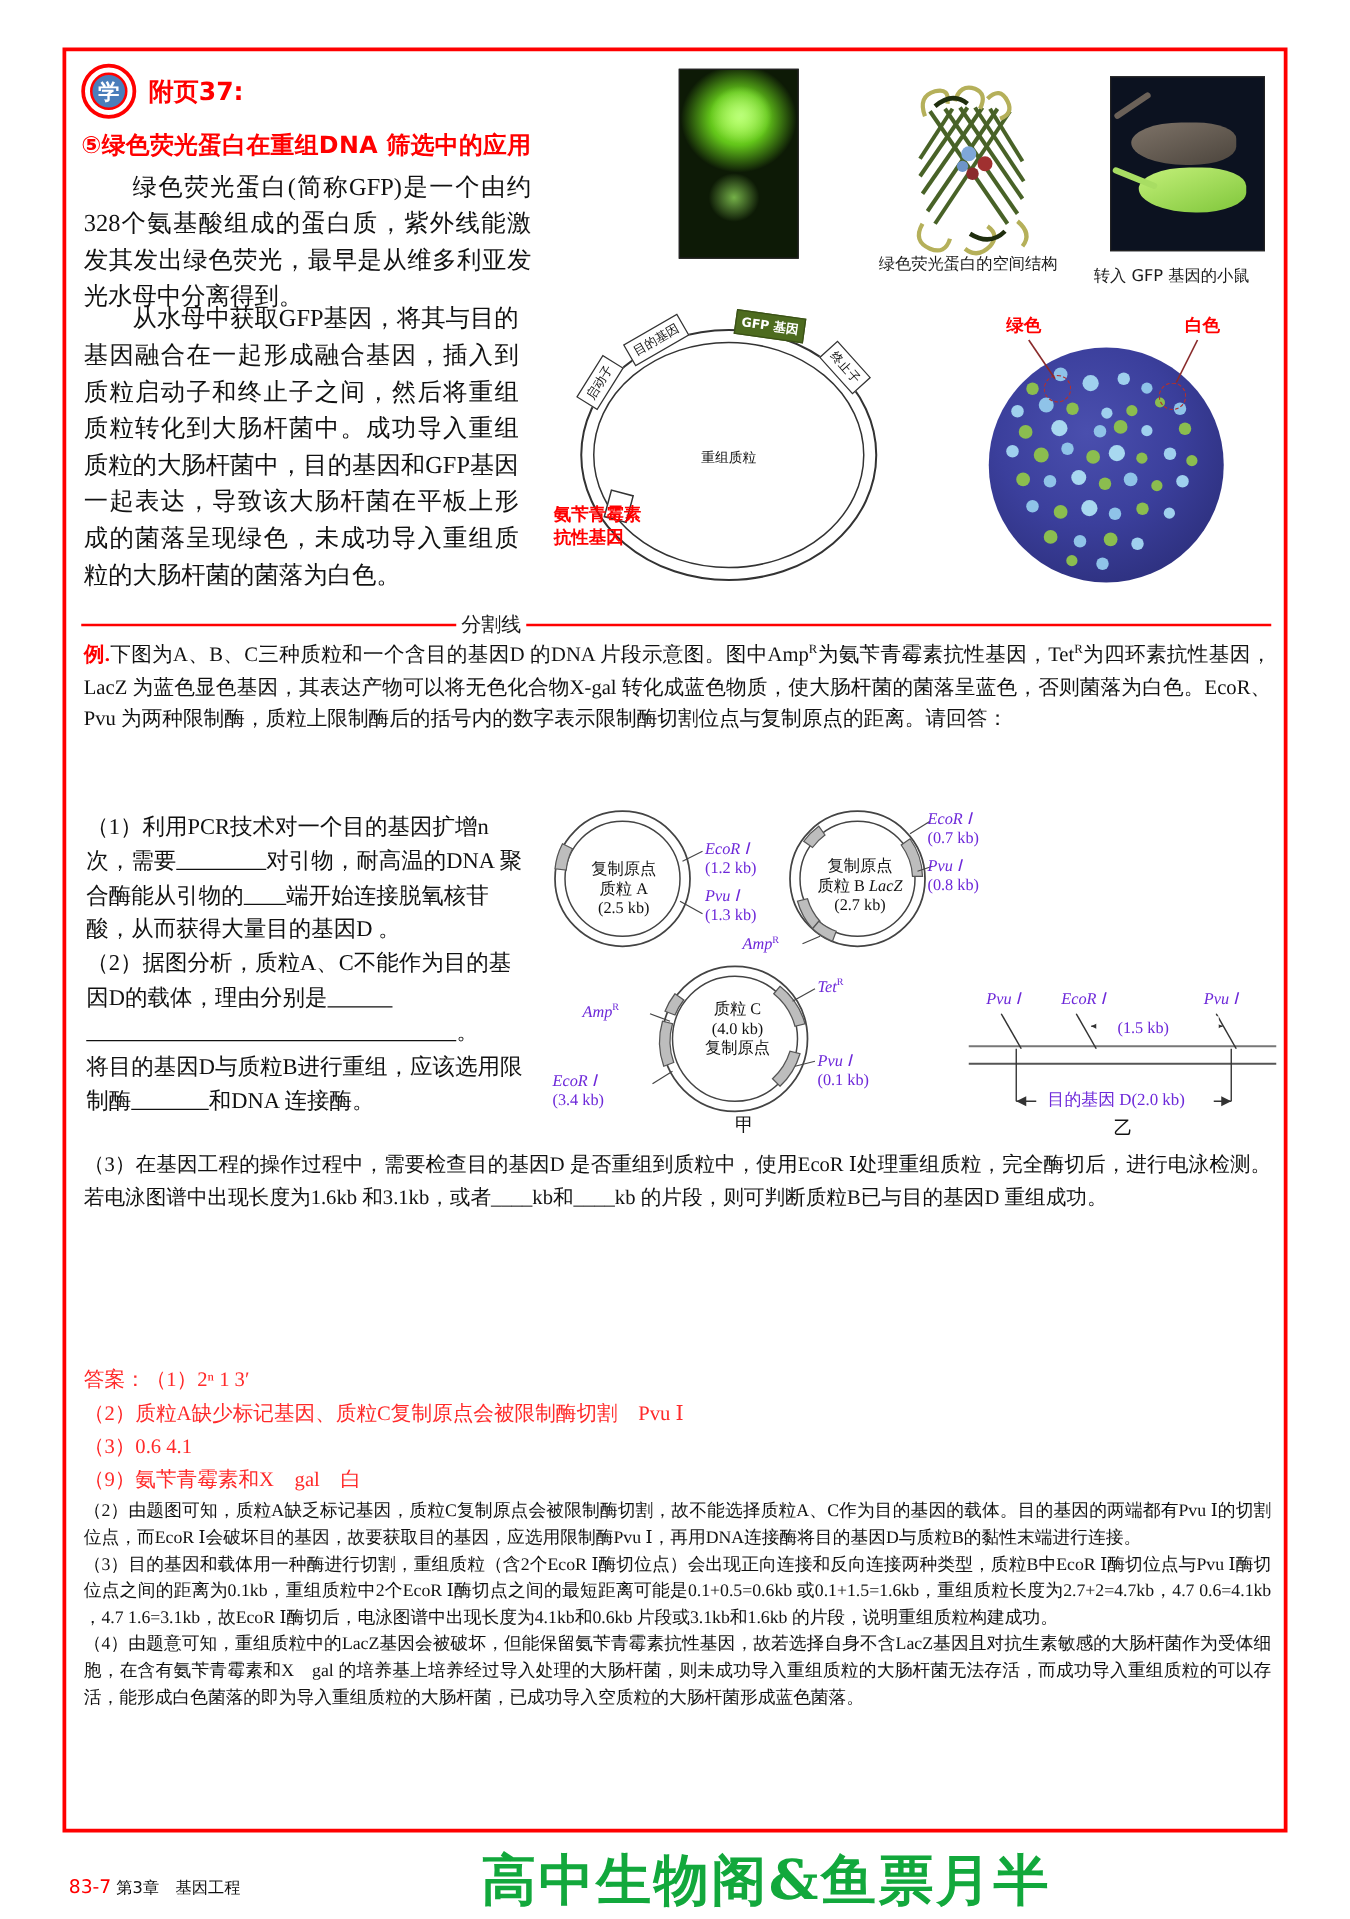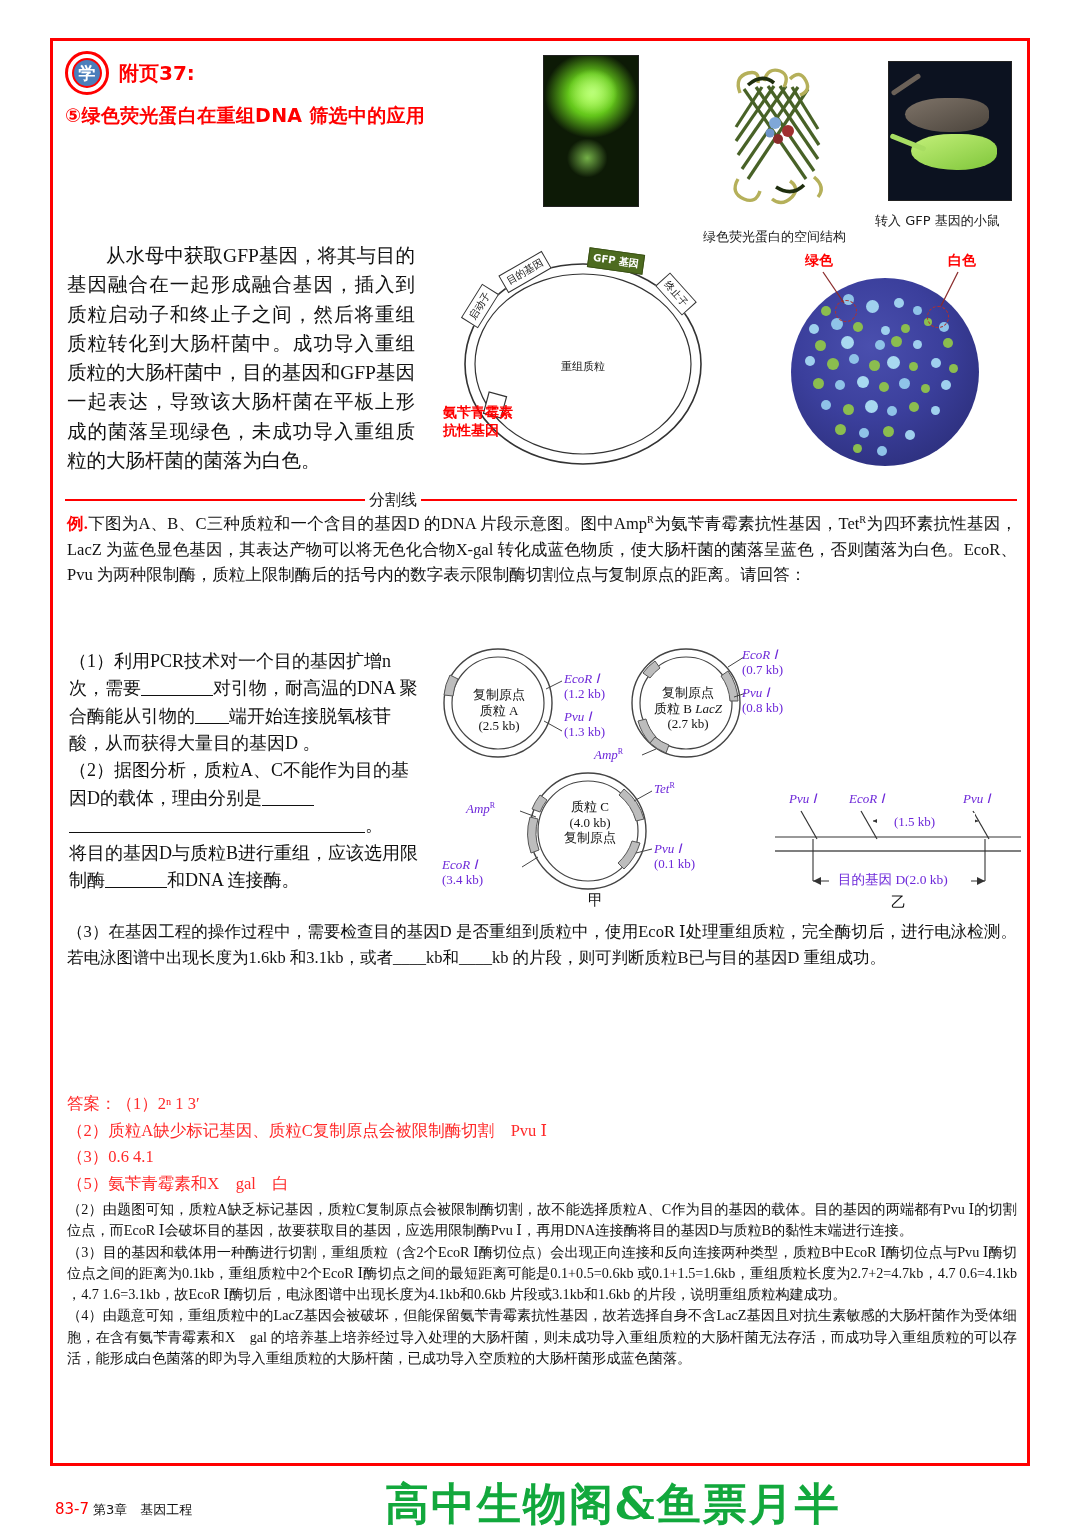--- a/index.html
+++ b/index.html
@@ -89,21 +89,21 @@
     background:linear-gradient(160deg,#c4f07a,#7fc63a); border-radius:48% 42% 46% 54%;
   }
   .mouse-green::before{
     content:""; position:absolute; left:-22px; top:6px; width:38px; height:5px;
     background:#a8dd63; border-radius:3px; transform:rotate(22deg);
   }
   .cap{
     position:absolute; font-size:13px; color:#1a1a1a;
     font-family:"DejaVu Sans", sans-serif; white-space:nowrap;
   }
-  .cap-struct{ left:170px; top:179px; }
+  .cap-struct{ left:170px; top:153px; }
   .cap-mice{ left:342px; top:163px; }
 
   
   .plasmid-top{ position:absolute; left:385px; top:205px; width:290px; height:230px; }
   .plab{
     position:absolute; font-family:"DejaVu Sans", sans-serif;
     font-size:10px; color:#111; background:#fff; border:1px solid #333;
     padding:2px 4px; white-space:nowrap;
   }
   .plab.gfp{ background:#4d6b1f; color:#fff; border-color:#3a5017; font-weight:bold; }
@@ -218,20 +218,23 @@
 <div class="page-frame">
 
   <div class="hdr-row">
     <div class="badge">
       <div class="inner">学</div>
     </div>
     <div class="hdr-title">附页37:</div>
   </div>
   <div class="sec-title">⑤绿色荧光蛋白在重组DNA 筛选中的应用</div>
 
+  <div class="intro">
+    <p>绿色荧光蛋白(简称GFP)是一个由约328个氨基酸组成的蛋白质，紫外线能激发其发出绿色荧光，最早是从维多利亚发光水母中分离得到。</p>
+  </div>
   <div class="body2">
     <p>从水母中获取GFP基因，将其与目的基因融合在一起形成融合基因，插入到质粒启动子和终止子之间，然后将重组质粒转化到大肠杆菌中。成功导入重组质粒的大肠杆菌中，目的基因和GFP基因一起表达，导致该大肠杆菌在平板上形成的菌落呈现绿色，未成功导入重组质粒的大肠杆菌的菌落为白色。</p>
   </div>
 
   <div class="photos">
     <div class="ph ph-embryo"></div>
     <div class="ph ph-struct">
       <svg width="118" height="148" viewBox="0 0 118 148">
         <g fill="none" stroke="#3f5a1c" stroke-width="3.2" opacity="0.95">
           <path d="M26 30 L88 120"></path>
@@ -491,21 +494,21 @@
   </div>
 
   <div class="q34">
     <p>（3）在基因工程的操作过程中，需要检查目的基因D 是否重组到质粒中，使用EcoR Ⅰ处理重组质粒，完全酶切后，进行电泳检测。若电泳图谱中出现长度为1.6kb 和3.1kb，或者____kb和____kb 的片段，则可判断质粒B已与目的基因D 重组成功。</p>
   </div>
 
   <div class="answers">
     <p>答案：（1）2ⁿ 1 3′</p>
     <p>（2）质粒A缺少标记基因、质粒C复制原点会被限制酶切割　Pvu Ⅰ</p>
     <p>（3）0.6 4.1</p>
-    <p>（5）氨苄青霉素和X　gal　白</p>
+    <p>（9）氨苄青霉素和X　gal　白</p>
   </div>
 
   <div class="analysis">
     <p>（2）由题图可知，质粒A缺乏标记基因，质粒C复制原点会被限制酶切割，故不能选择质粒A、C作为目的基因的载体。目的基因的两端都有Pvu Ⅰ的切割位点，而EcoR Ⅰ会破坏目的基因，故要获取目的基因，应选用限制酶Pvu Ⅰ，再用DNA连接酶将目的基因D与质粒B的黏性末端进行连接。</p>
     <p>（3）目的基因和载体用一种酶进行切割，重组质粒（含2个EcoR Ⅰ酶切位点）会出现正向连接和反向连接两种类型，质粒B中EcoR Ⅰ酶切位点与Pvu Ⅰ酶切位点之间的距离为0.1kb，重组质粒中2个EcoR Ⅰ酶切点之间的最短距离可能是0.1+0.5=0.6kb 或0.1+1.5=1.6kb，重组质粒长度为2.7+2=4.7kb，4.7 0.6=4.1kb ，4.7 1.6=3.1kb，故EcoR Ⅰ酶切后，电泳图谱中出现长度为4.1kb和0.6kb 片段或3.1kb和1.6kb 的片段，说明重组质粒构建成功。</p>
     <p>（4）由题意可知，重组质粒中的LacZ基因会被破坏，但能保留氨苄青霉素抗性基因，故若选择自身不含LacZ基因且对抗生素敏感的大肠杆菌作为受体细胞，在含有氨苄青霉素和X　gal 的培养基上培养经过导入处理的大肠杆菌，则未成功导入重组质粒的大肠杆菌无法存活，而成功导入重组质粒的可以存活，能形成白色菌落的即为导入重组质粒的大肠杆菌，已成功导入空质粒的大肠杆菌形成蓝色菌落。</p>
   </div>
 
 </div>
 

